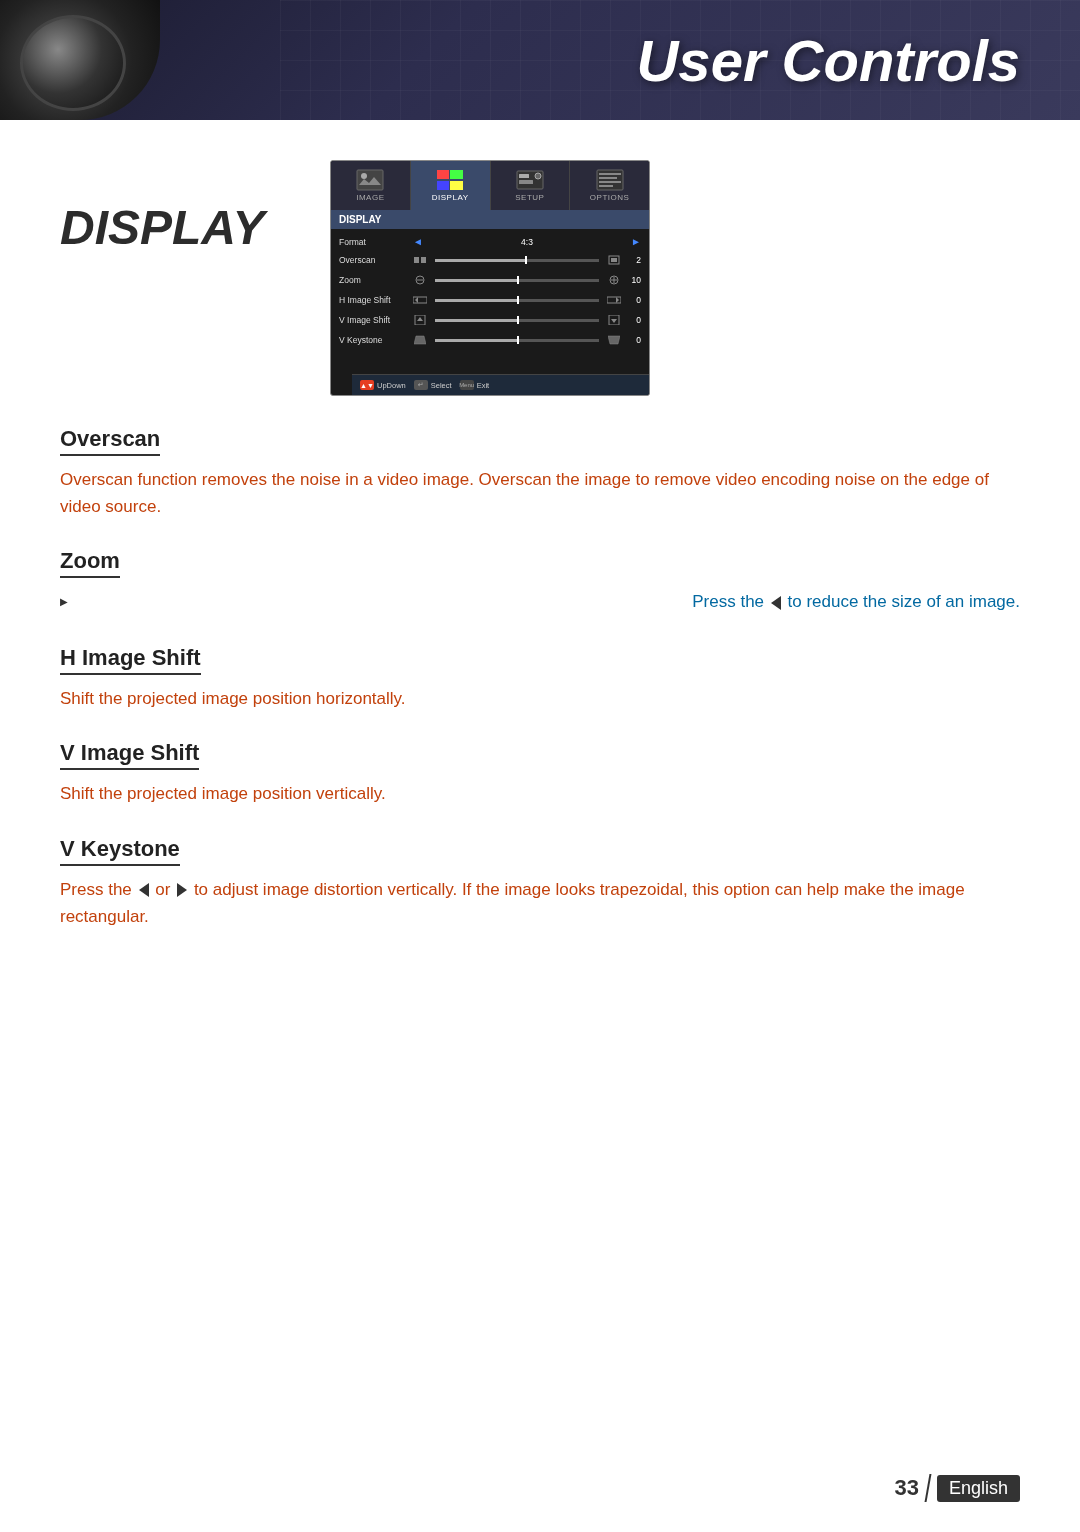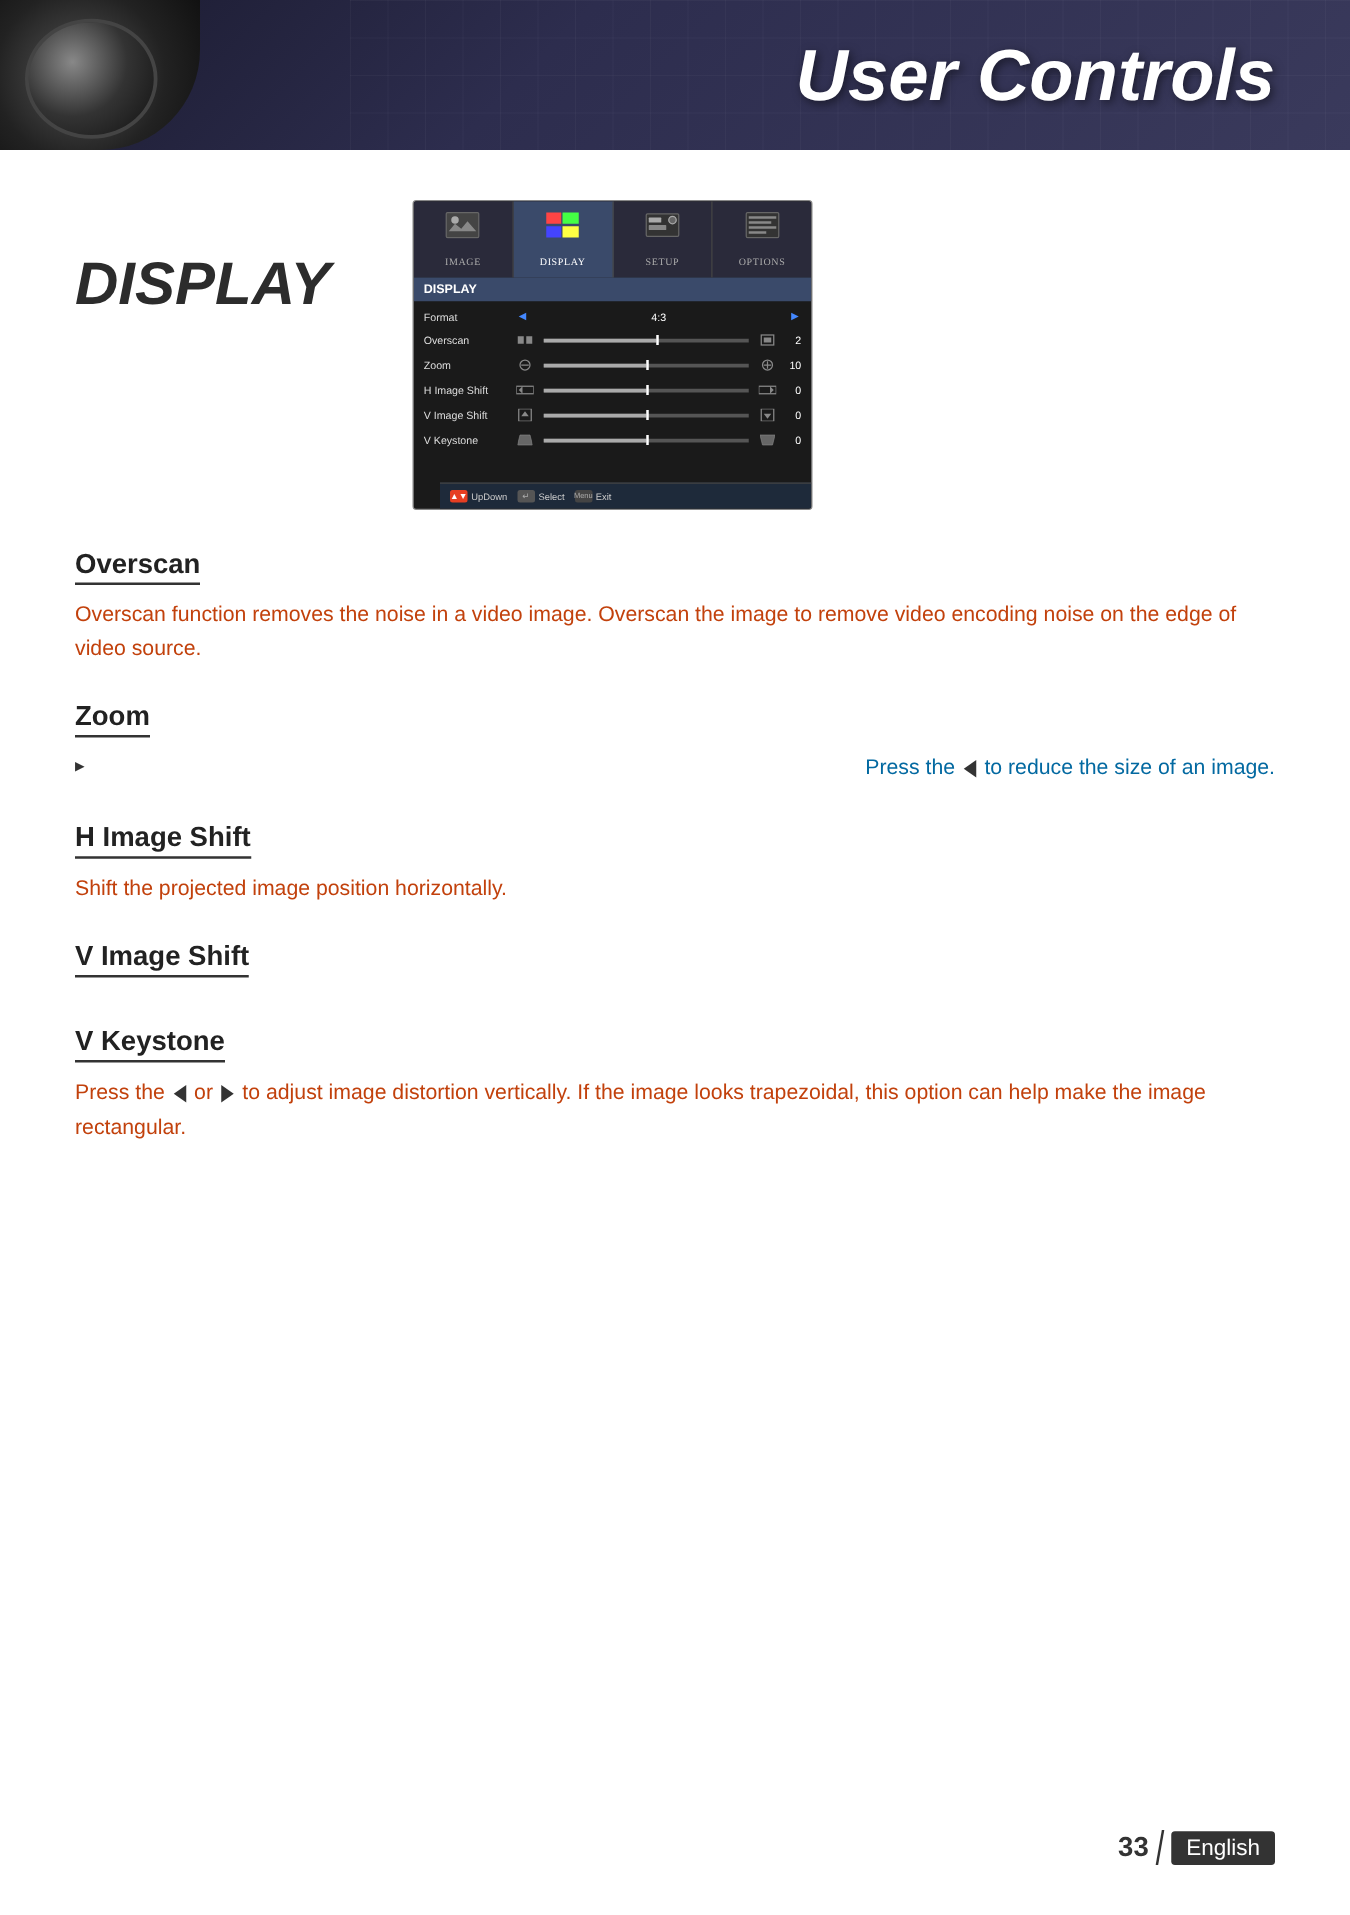--- a/index.html
+++ b/index.html
@@ -128,23 +128,22 @@
       width: 28px;
       height: 22px;
       display: flex;
       align-items: center;
       justify-content: center;
     }
 
     .osd-tab-label {
       font-size: 8px;
       color: #aaa;
-      font-family: Liberation Serif, serif;
+      font-family: Liberation Sans, sans-serif;
       letter-spacing: 0.5px;
-      margin-top: 12px;
     }
 
     .osd-tab.active .osd-tab-label { color: #fff; }
 
     .osd-section-title {
       background: #3a4a6a;
       color: #fff;
       font-size: 10px;
       padding: 4px 8px;
       font-weight: bold;
@@ -346,21 +345,21 @@
       border-top: 7px solid transparent;
       border-bottom: 7px solid transparent;
       border-left: 10px solid #333;
       vertical-align: middle;
       margin: 0 2px;
     }
 
     
     .page-footer {
       position: absolute;
-      bottom: 40px;
+      bottom: 30px;
       right: 60px;
       display: flex;
       align-items: center;
       gap: 0;
     }
 
     .footer-number {
       font-size: 22px;
       font-weight: bold;
       color: #333;
@@ -599,20 +598,21 @@
       </ul>
     </div>
 
     <div class="section">
       <div class="section-heading">H Image Shift</div>
       <p class="section-text">Shift the projected image position horizontally.</p>
     </div>
 
     <div class="section">
       <div class="section-heading">V Image Shift</div>
+      <p class="section-text">Shift the projected image position vertically.</p>
     </div>
 
     <div class="section">
       <div class="section-heading">V Keystone</div>
       <p class="section-text">
         <span>Press the</span>
         <span class="arrow-left"></span>
         <span>or</span>
         <span class="arrow-right"></span>
         <span>to adjust image distortion vertically. If the image looks trapezoidal, this option can help make the image rectangular.</span>

